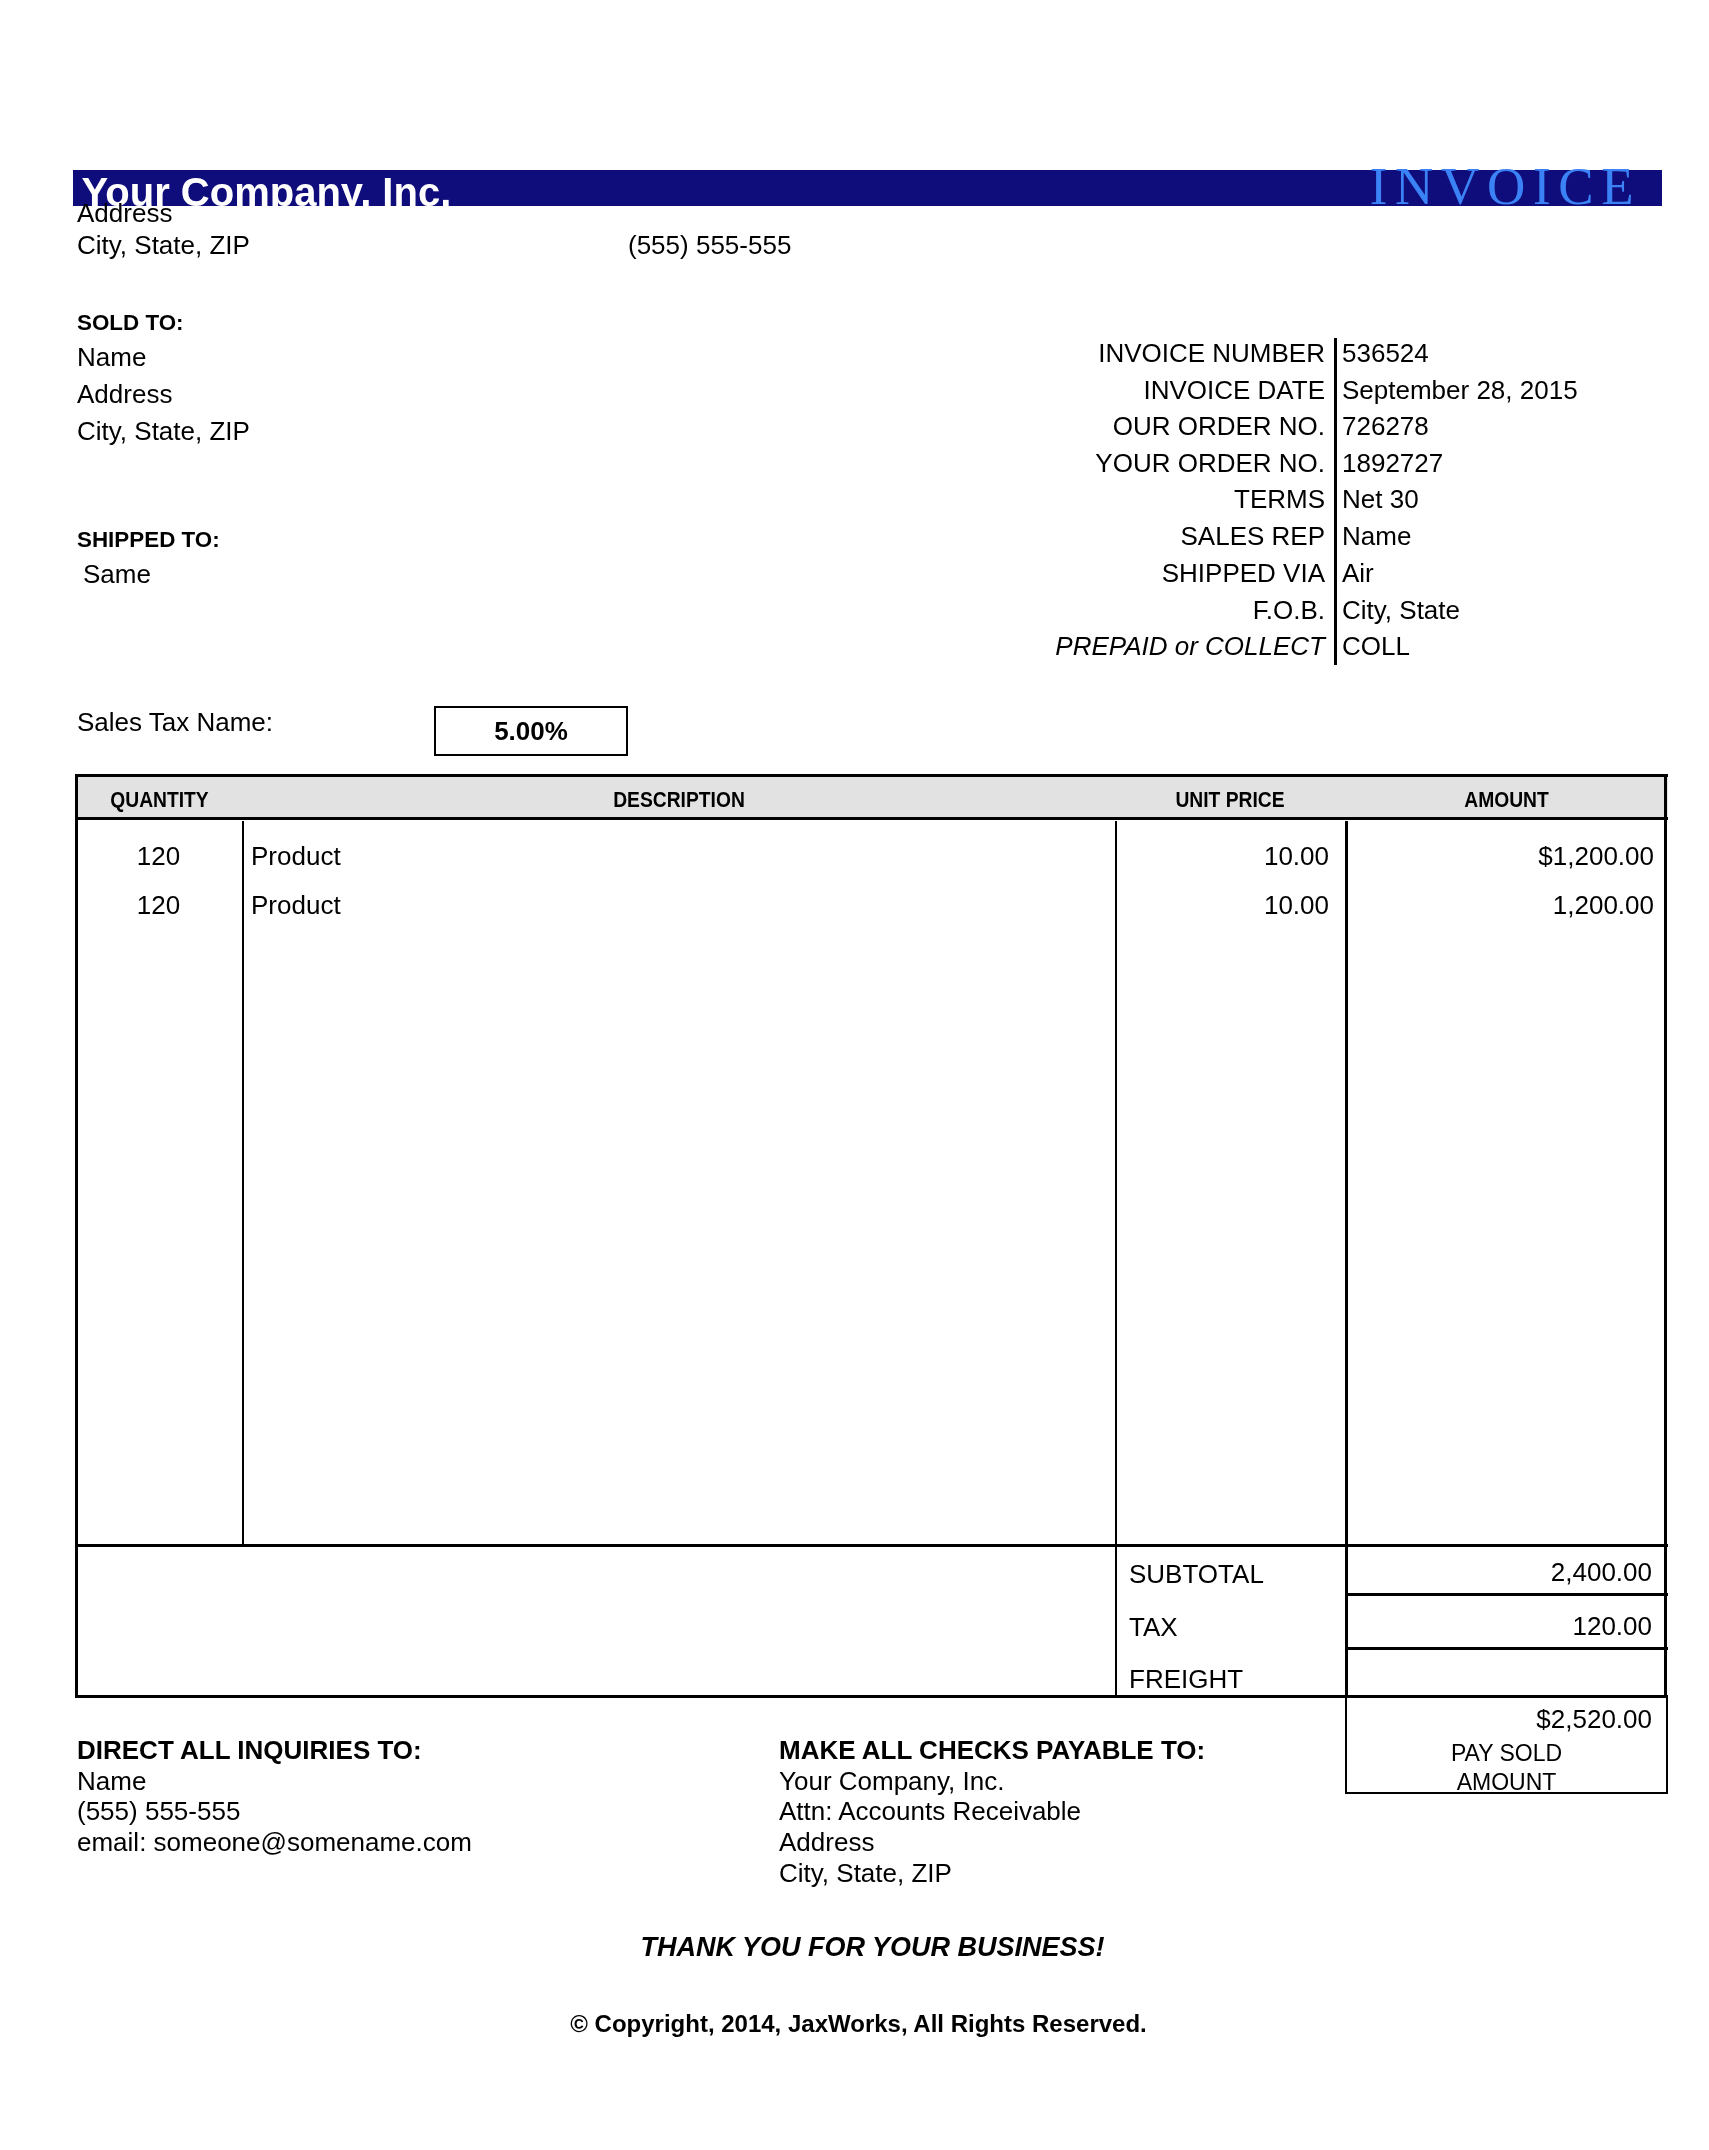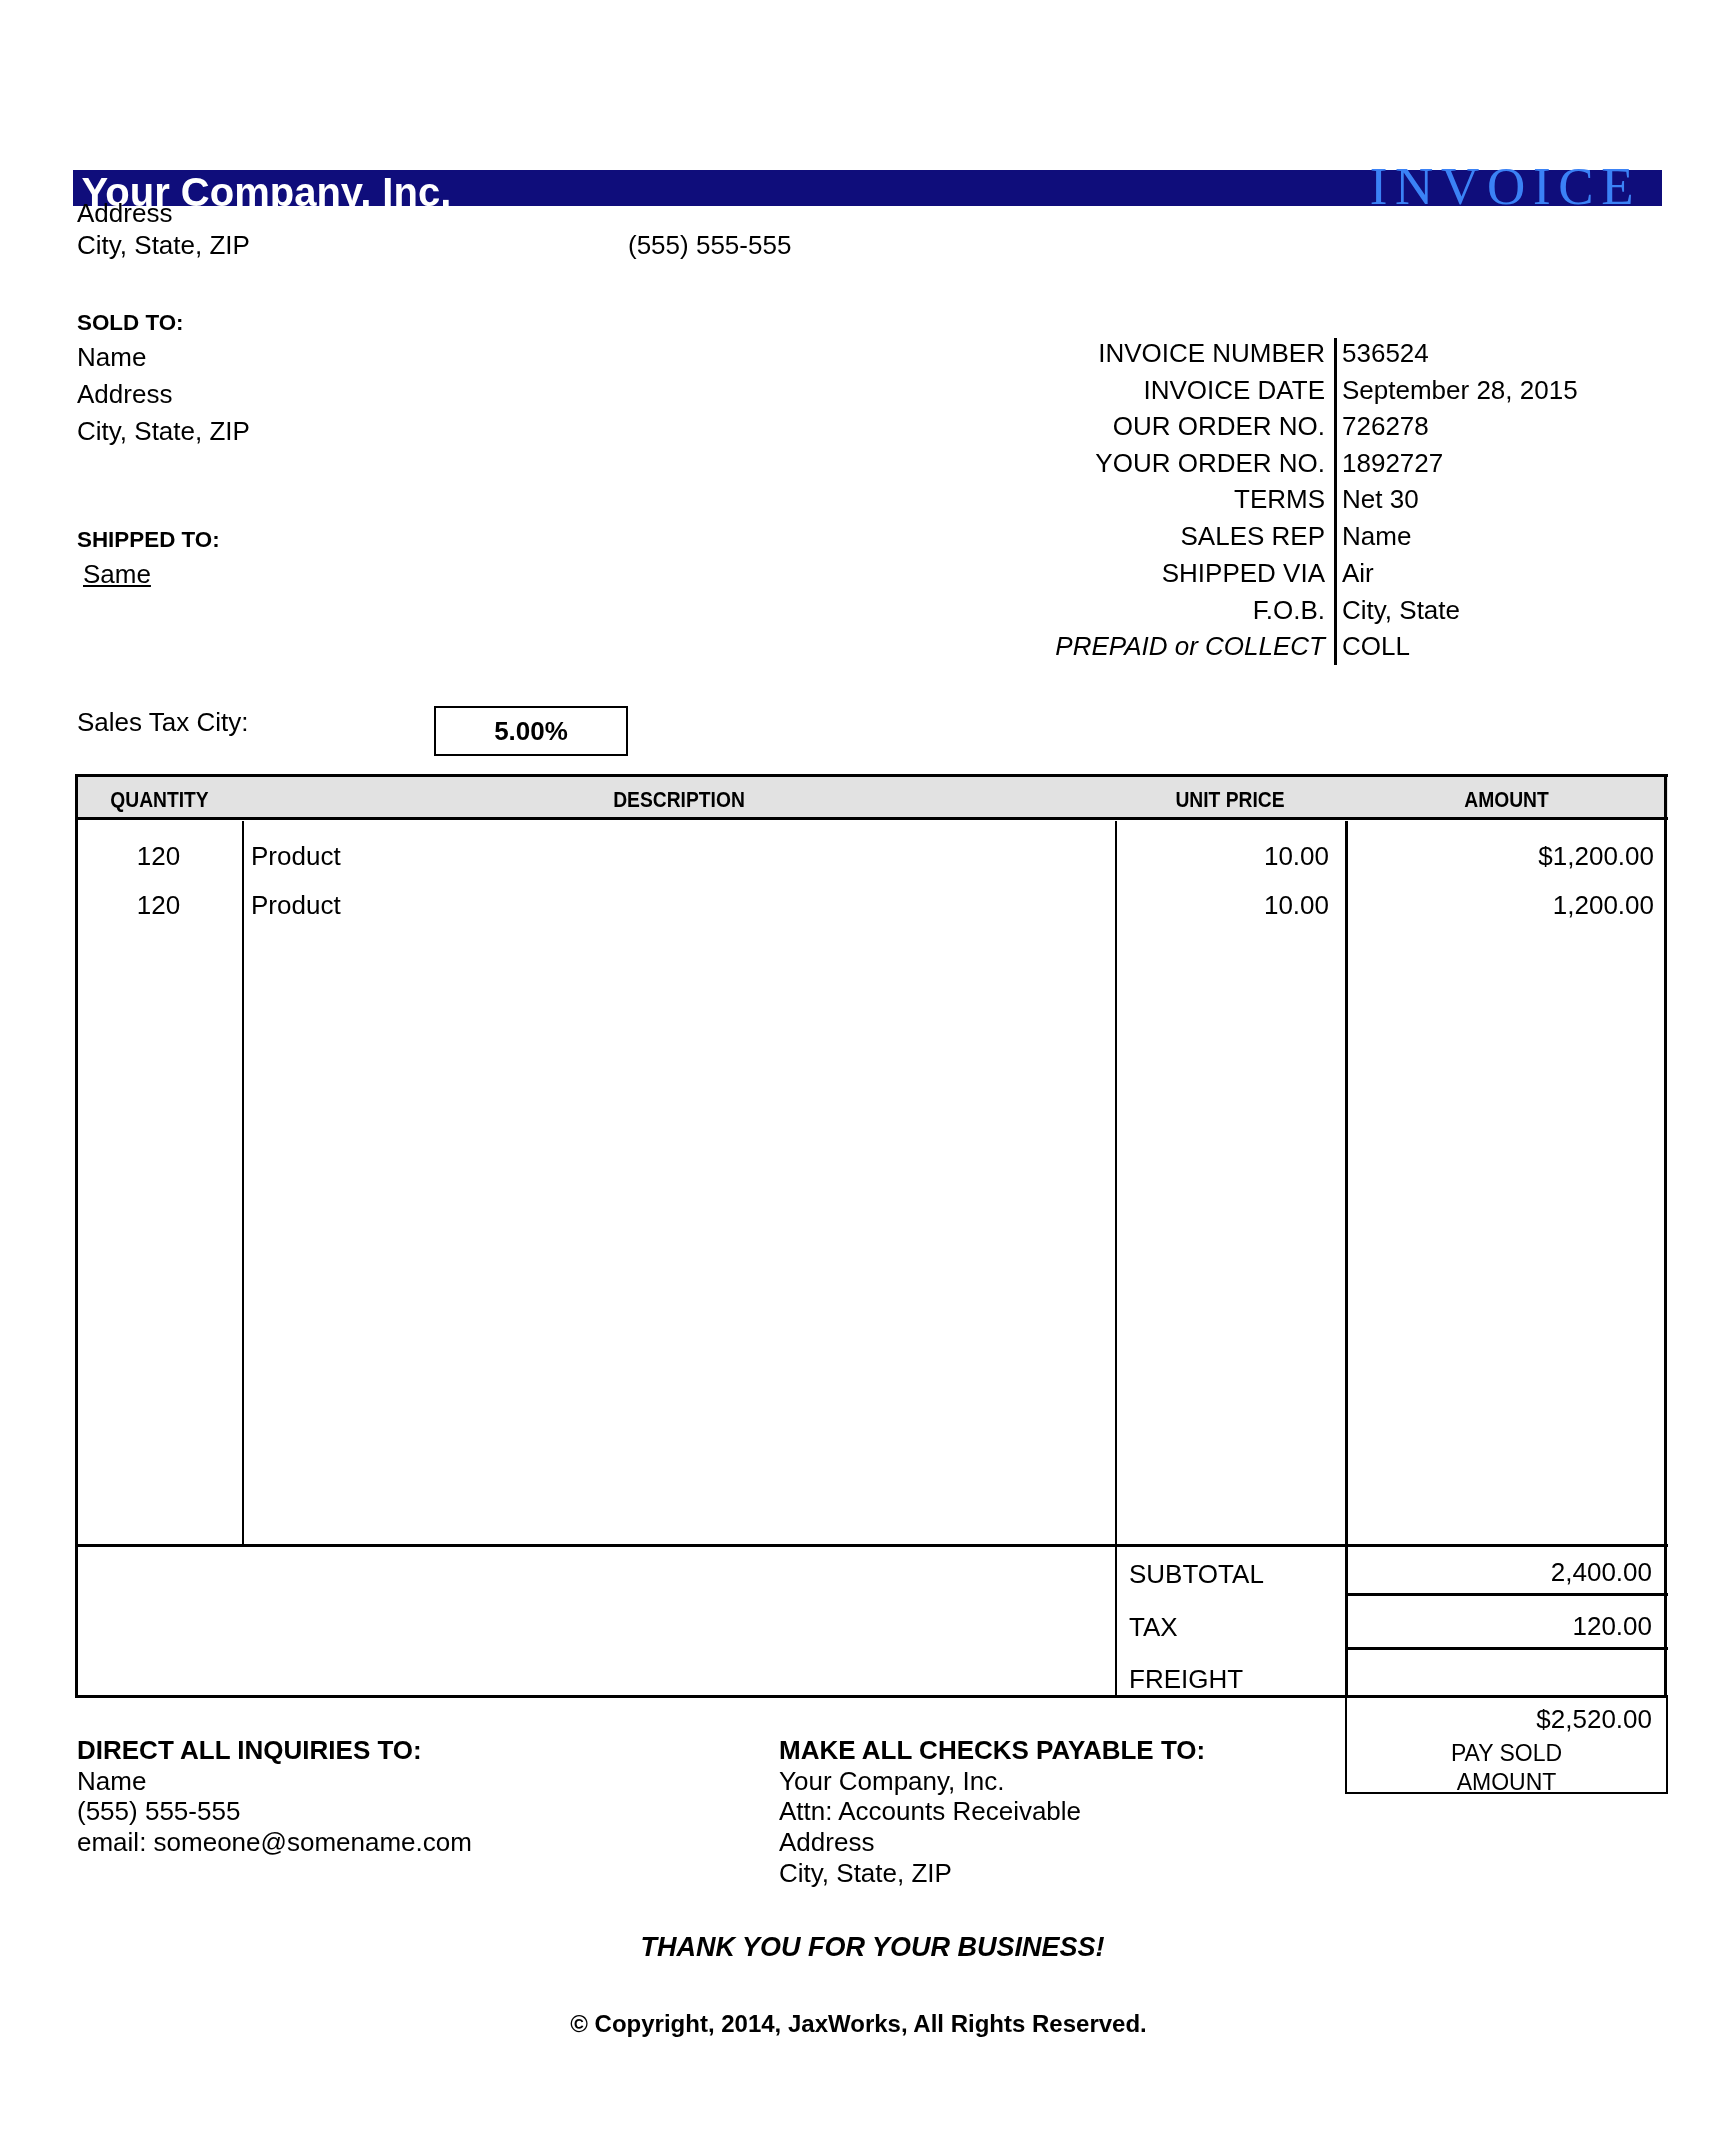--- a/index.html
+++ b/index.html
@@ -67,21 +67,21 @@
   <div class="abs fs30" style="left:77px; top:198px;">Address</div>
   <div class="abs fs30" style="left:77px; top:230px;">City, State, ZIP</div>
   <div class="abs fs30" style="left:628px; top:230px;">(555) 555-555</div>
 
   <div class="abs b" style="left:77px; top:310px; font-size:22.4px;">SOLD TO:</div>
   <div class="abs fs30" style="left:77px; top:342px;">Name</div>
   <div class="abs fs30" style="left:77px; top:379px;">Address</div>
   <div class="abs fs30" style="left:77px; top:416px;">City, State, ZIP</div>
 
   <div class="abs b" style="left:77px; top:527px; font-size:22.4px;">SHIPPED TO:</div>
-  <div class="abs fs30" style="left:83px; top:559px;text-decoration:underline;">Same</div>
+  <div class="abs fs30" style="left:83px; top:559px;">Same</div>
 
   <div class="abs line" style="left:1334px; top:338px; width:2.6px; height:327px;"></div>
 
   <div class="abs fs30 dlabel" style="top:338px;">INVOICE NUMBER</div>
   <div class="abs fs30 dvalue" style="top:338px;">536524</div>
   <div class="abs fs30 dlabel" style="top:375px;">INVOICE DATE</div>
   <div class="abs fs30 dvalue" style="top:375px;">September 28, 2015</div>
   <div class="abs fs30 dlabel" style="top:411px;">OUR ORDER NO.</div>
   <div class="abs fs30 dvalue" style="top:411px;">726278</div>
   <div class="abs fs30 dlabel" style="top:448px;">YOUR ORDER NO.</div>
@@ -90,21 +90,21 @@
   <div class="abs fs30 dvalue" style="top:484px;">Net 30</div>
   <div class="abs fs30 dlabel" style="top:521px;">SALES REP</div>
   <div class="abs fs30 dvalue" style="top:521px;">Name</div>
   <div class="abs fs30 dlabel" style="top:558px;">SHIPPED VIA</div>
   <div class="abs fs30 dvalue" style="top:558px;">Air</div>
   <div class="abs fs30 dlabel" style="top:595px;">F.O.B.</div>
   <div class="abs fs30 dvalue" style="top:595px;">City, State</div>
   <div class="abs fs30 dlabel" style="top:631px;font-style:italic;">PREPAID or COLLECT</div>
   <div class="abs fs30 dvalue" style="top:631px;">COLL</div>
 
-  <div class="abs fs30" style="left:77px; top:707px;">Sales Tax City:</div>
+  <div class="abs fs30" style="left:77px; top:707px;">Sales Tax Name:</div>
   <div class="abs taxbox">5.00%</div>
 
   <div class="abs head-band"></div>
   <div class="abs th center" style="left:75px; top:787px; width:169px;">QUANTITY</div>
   <div class="abs th center" style="left:243px; top:787px; width:872px;">DESCRIPTION</div>
   <div class="abs th center" style="left:1115px; top:787px; width:230px;">UNIT PRICE</div>
   <div class="abs th center" style="left:1345px; top:787px; width:323px;">AMOUNT</div>
 
   <div class="abs line" style="left:75px;   top:774px;  width:1593px; height:2.6px;"></div>
   <div class="abs line" style="left:75px;   top:817px;  width:1593px; height:3.4px;"></div>

